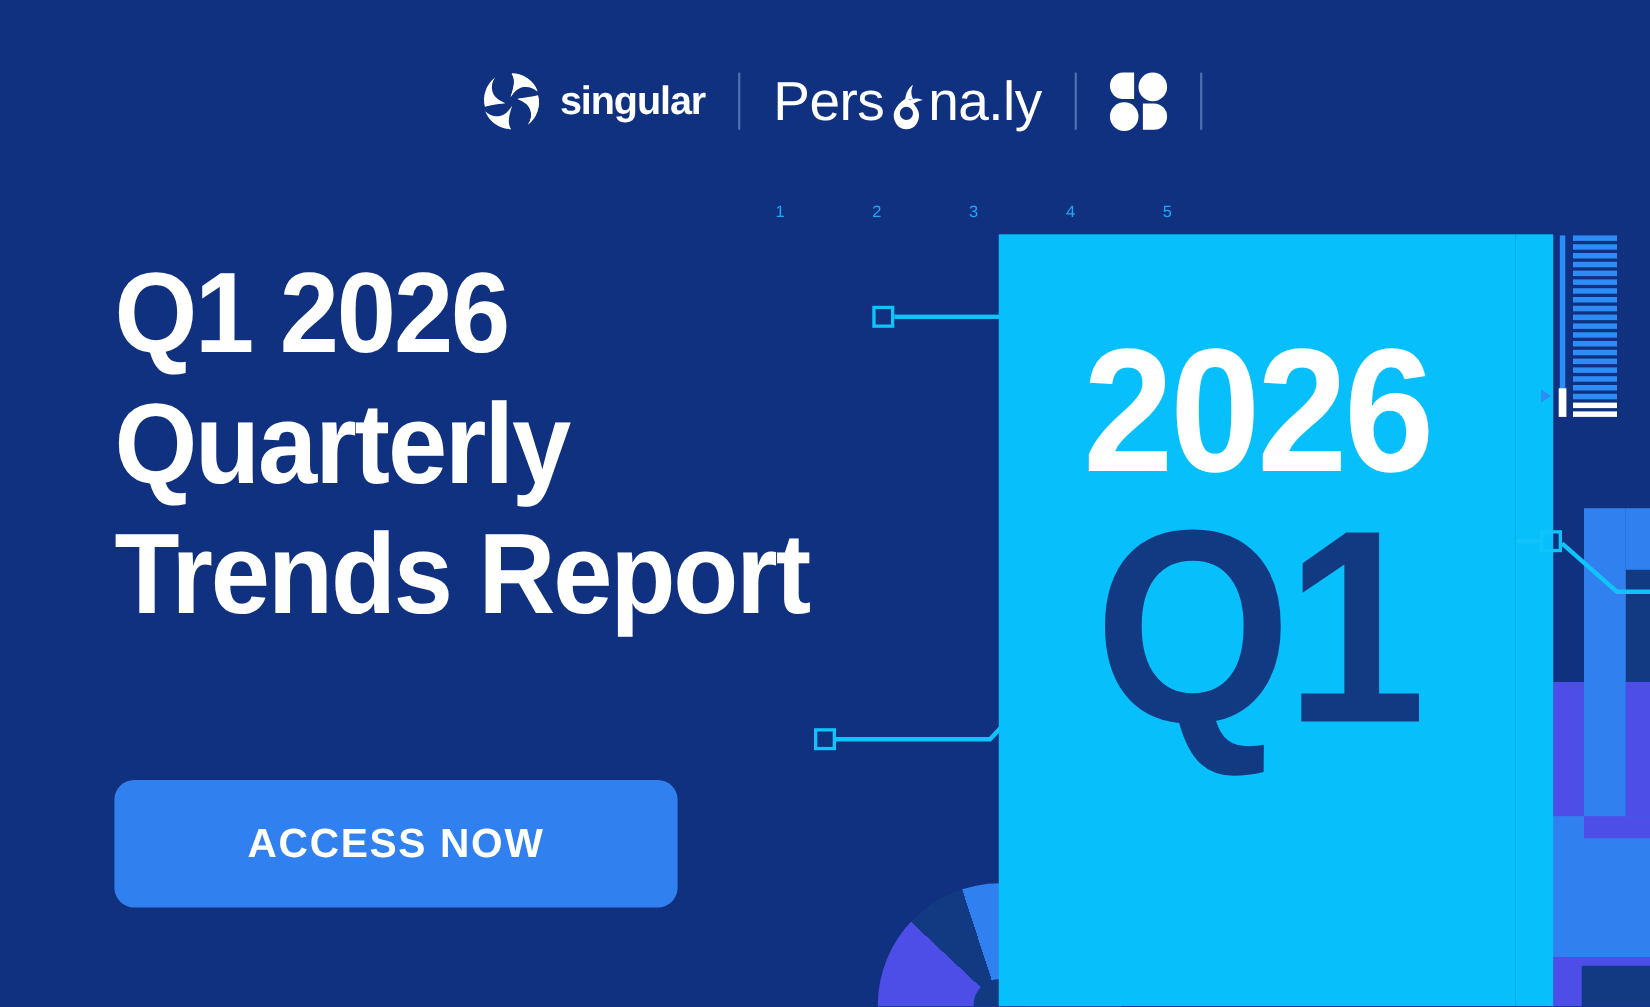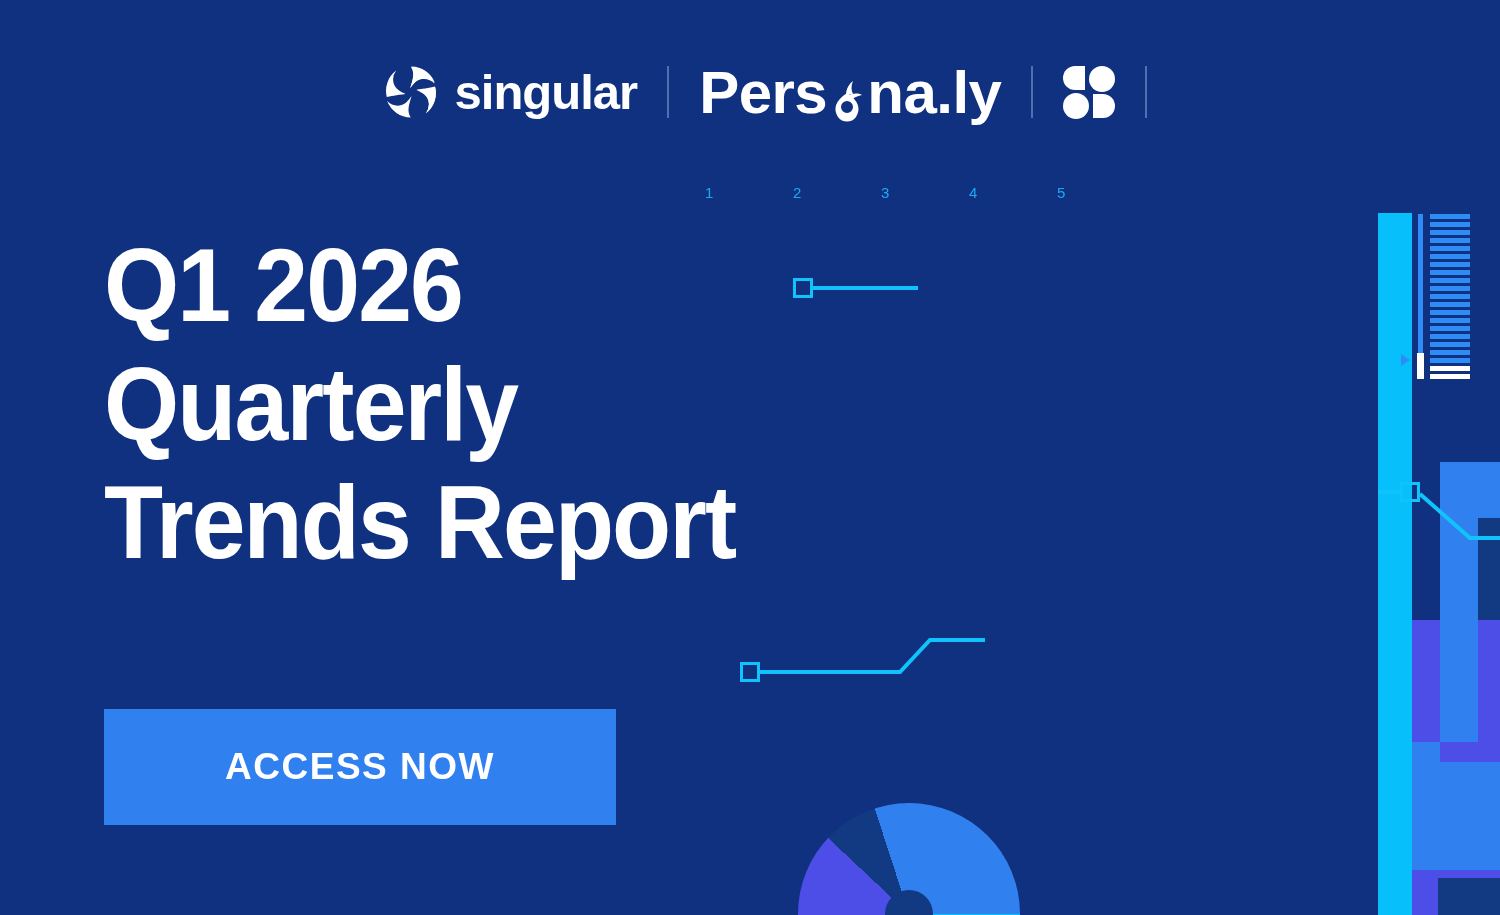--- a/index.html
+++ b/index.html
@@ -46,27 +46,27 @@
   
   #cyan-strip-right{position:absolute;left:1378px;top:213px;width:34px;height:702px;background:#07c0fb;}
 
   
   #logo-bar{
     position:absolute;left:0;top:44px;width:1500px;height:96px;
     display:flex;align-items:center;justify-content:center;gap:0px;
   }
   .logo-cell{display:flex;align-items:center;gap:16px;color:#fff;padding:0 30px;}
   .divider{width:2px;height:52px;background:#5c79b9;opacity:.85;}
-  .logo-word{font-size:49px;font-weight:700;letter-spacing:-1px;color:#fff;line-height:1;}
+  .logo-word{font-size:36px;font-weight:700;letter-spacing:-1px;color:#fff;line-height:1;}
 
   
   .aperture{width:56px;height:56px;position:relative;}
 
   
-  .persona-wrap{position:relative;font-size:60px;font-weight:700;color:#fff;letter-spacing:-.5px;}
+  .persona-wrap{position:relative;font-size:50px;font-weight:400;color:#fff;letter-spacing:-.5px;}
 
   
   .sm-mark{width:52px;height:52px;position:relative;}
   .sm-shape{position:absolute;background:#fff;}
   .sm-tl{left:0;top:0;width:22px;height:24px;border-radius:24px 0 0 24px;}
   .sm-tr{left:26px;top:0;width:26px;height:26px;border-radius:50%;}
   .sm-bl{left:0;top:27px;width:26px;height:26px;border-radius:50%;}
   .sm-br{left:30px;top:28px;width:22px;height:24px;border-radius:0 24px 24px 0;}
 
   
@@ -77,21 +77,21 @@
     position:absolute;left:104px;top:226px;width:780px;
     color:#ffffff;font-size:104px;line-height:1.14;font-weight:700;
     letter-spacing:-2px;
     transform:scaleX(.93);transform-origin:left top;
   }
   #headline .line{display:block;white-space:nowrap;}
 
   
   #cta-button{
     position:absolute;left:104px;top:709px;width:512px;height:116px;
-    background:#3180ef;border:none;border-radius:0;
+    background:#3180ef;border:none;border-radius:18px;
     color:#ffffff;font-size:37px;font-weight:700;letter-spacing:1.5px;
     cursor:pointer;font-family:"Liberation Sans", sans-serif;
   }
 
   
   #tick-row{position:absolute;left:660px;top:184px;width:460px;height:26px;}
   .tick-num{position:absolute;color:#1fa8f2;font-size:15px;font-weight:500;top:0;}
 
   
   .node{position:absolute;border:3px solid #10c4fb;background:transparent;width:20px;height:20px;box-sizing:border-box;}
@@ -137,20 +137,24 @@
     <polyline points="25,72 165,72 195,40 250,40" fill="none" stroke="#10c4fb" stroke-width="4"></polyline>
   </svg>
   <div class="node" style="left:740px;top:662px;"></div>
 
   <svg style="position:absolute;left:1370px;top:470px;width:135px;height:90px;overflow:visible;">
     <polyline points="8,22 30,22" fill="none" stroke="#10c4fb" stroke-width="4"></polyline>
     <polyline points="50,24 100,68 135,68" fill="none" stroke="#10c4fb" stroke-width="4"></polyline>
   </svg>
   <div class="node" style="left:1400px;top:482px;"></div>
 
+  <div id="cyan-panel">
+    <div id="panel-year">2026</div>
+    <div id="panel-quarter">Q1</div>
+  </div>
 
   <div id="tick-row">
     <span class="tick-num" style="left:45px;">1</span>
     <span class="tick-num" style="left:133px;">2</span>
     <span class="tick-num" style="left:221px;">3</span>
     <span class="tick-num" style="left:309px;">4</span>
     <span class="tick-num" style="left:397px;">5</span>
   </div>
 
   <div id="slider">

